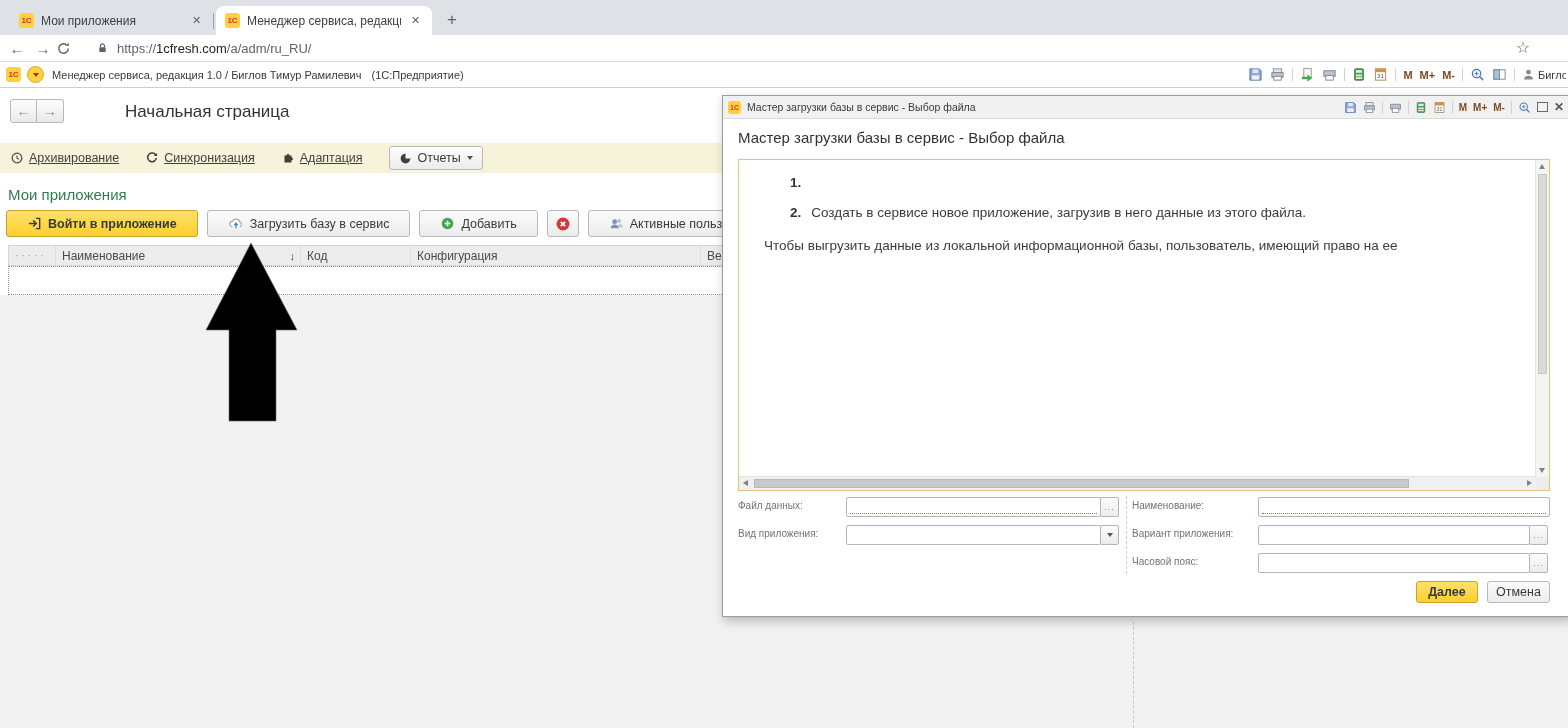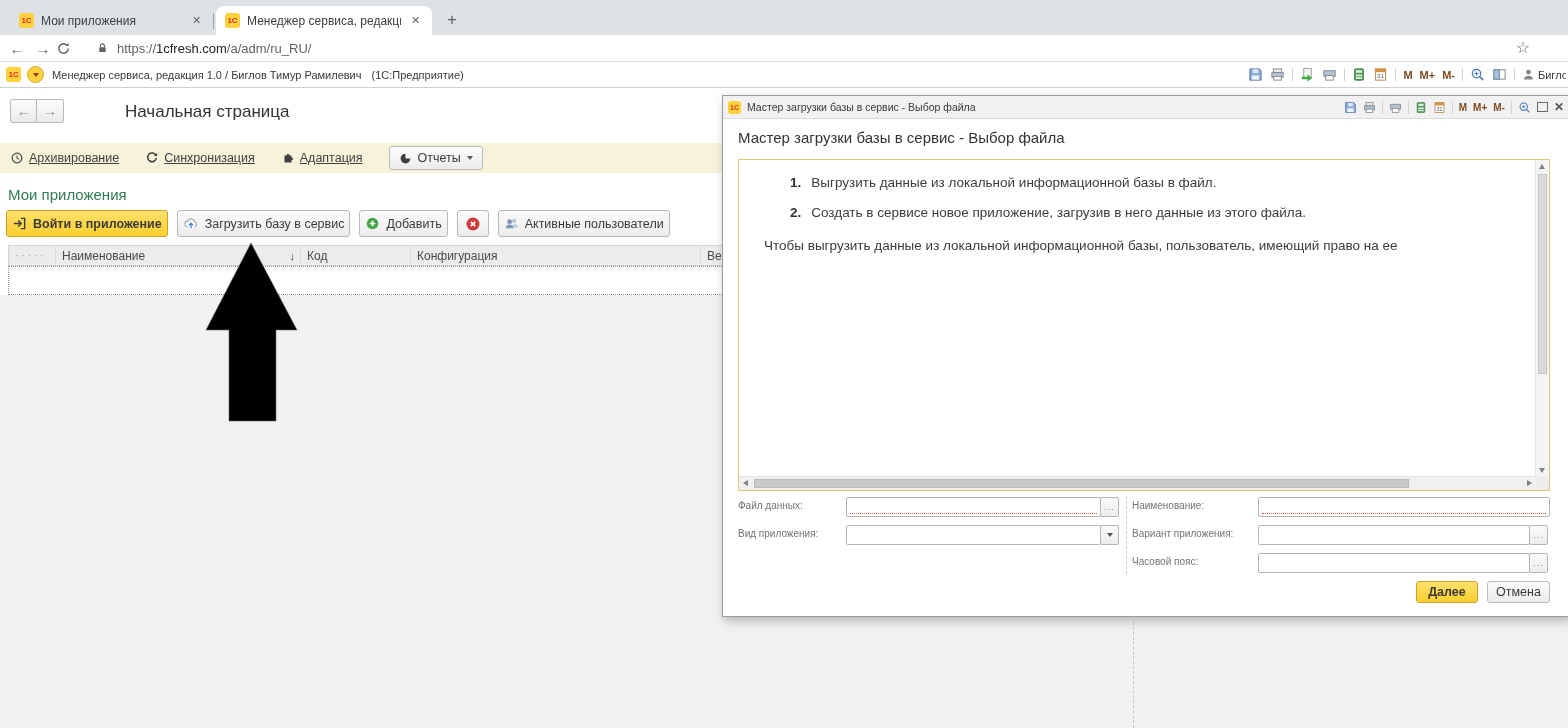--- a/index.html
+++ b/index.html
@@ -56,21 +56,21 @@
   .cmdlink{display:flex;align-items:center;gap:5px;font-size:12.5px;color:#3f3f3f}
   .cmdlink .lbl{text-decoration:underline}
   .reports-btn{height:24px;background:linear-gradient(#fdfdfd,#ececec);border:1px solid #b9b9b9;
                border-radius:3px;display:flex;align-items:center;gap:6px;padding:0 9px;
                font-size:12.5px;color:#3a3a3a;box-sizing:border-box}
   .caret{width:0;height:0;border-left:3.5px solid transparent;border-right:3.5px solid transparent;border-top:4px solid #555}
 
   .section-title{position:absolute;left:8px;top:186px;font-size:15px;color:#2e7d52}
 
   .btnrow{position:absolute;left:6px;top:210px;display:flex;gap:9px}
-  .btn{height:27px;display:flex;align-items:center;gap:6px;padding:0 5px;font-size:12.5px;color:#3a3a3a;
+  .btn{height:27px;display:flex;align-items:center;gap:6px;padding:0 20px;font-size:12.5px;color:#3a3a3a;
        background:linear-gradient(#fbfbfb,#ececec);border:1px solid #b9b9b9;border-radius:3px;box-sizing:border-box}
   .btn.primary{background:linear-gradient(#ffe06a,#fccf2f);border-color:#c9a227;font-weight:bold}
   .btn.iconbtn{padding:0 7px}
 
   .thead{position:absolute;left:8px;top:245px;width:1552px;height:21px;background:#ececec;
          border:1px solid #d4d4d4;box-sizing:border-box;display:flex;font-size:12px;color:#4a4a4a}
   .th{height:100%;display:flex;align-items:center;padding-left:6px;border-right:1px solid #dcdcdc;box-sizing:border-box}
   .th.c1{width:47px;color:#9a9a9a;letter-spacing:3px;font-size:10px}
   .th.c2{width:245px;justify-content:space-between;padding-right:5px}
   .th.c3{width:110px}
@@ -436,21 +436,20 @@
       <span class="dlg-close">✕</span>
     </span>
   </div>
 
   <div class="dlg-heading">Мастер загрузки базы в сервис - Выбор файла</div>
 
   <div class="doc">
     <div class="doc-inner">
       <div class="doc-li">
         <span class="num">1.</span>
-        <span>Выгрузить данные из локальной информационной базы в файл.</span>
       </div>
       <div class="doc-li">
         <span class="num">2.</span>
         <span>Создать в сервисе новое приложение, загрузив в него данные из этого файла.</span>
       </div>
       <p class="doc-p doc-p2">Чтобы выгрузить данные из локальной информационной базы, пользователь, имеющий право на ее</p>
     </div>
     <div class="vsb">
       <span class="arr up"></span>
       <div class="vsb-thumb"></div>

